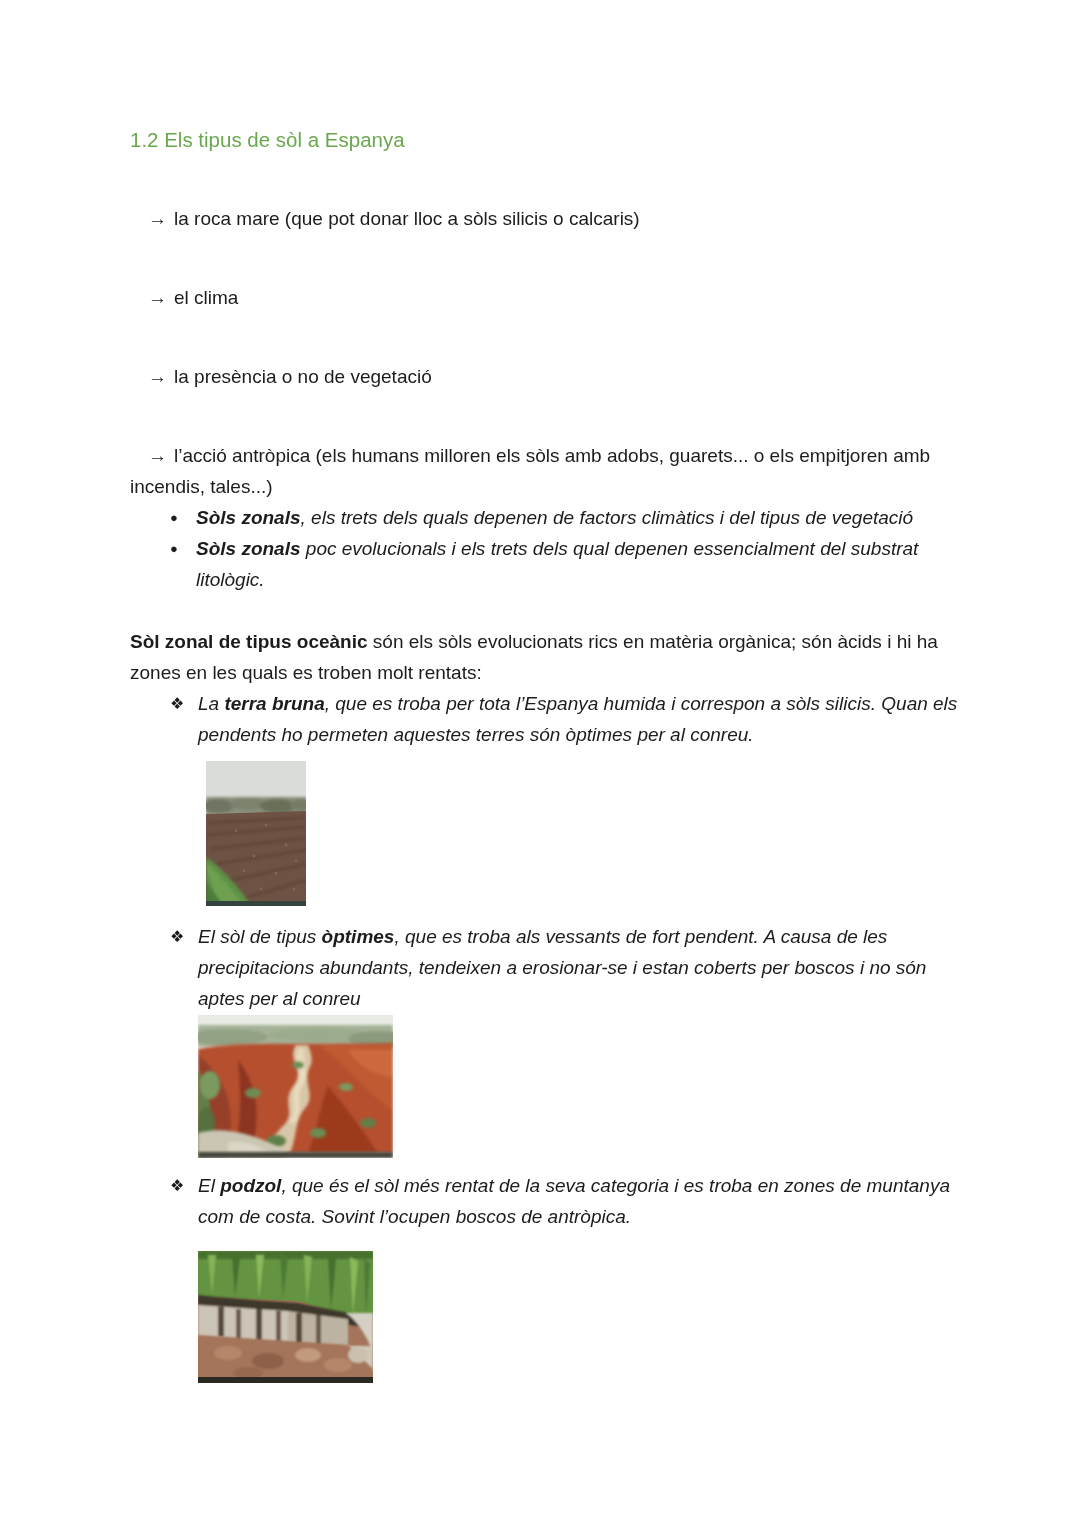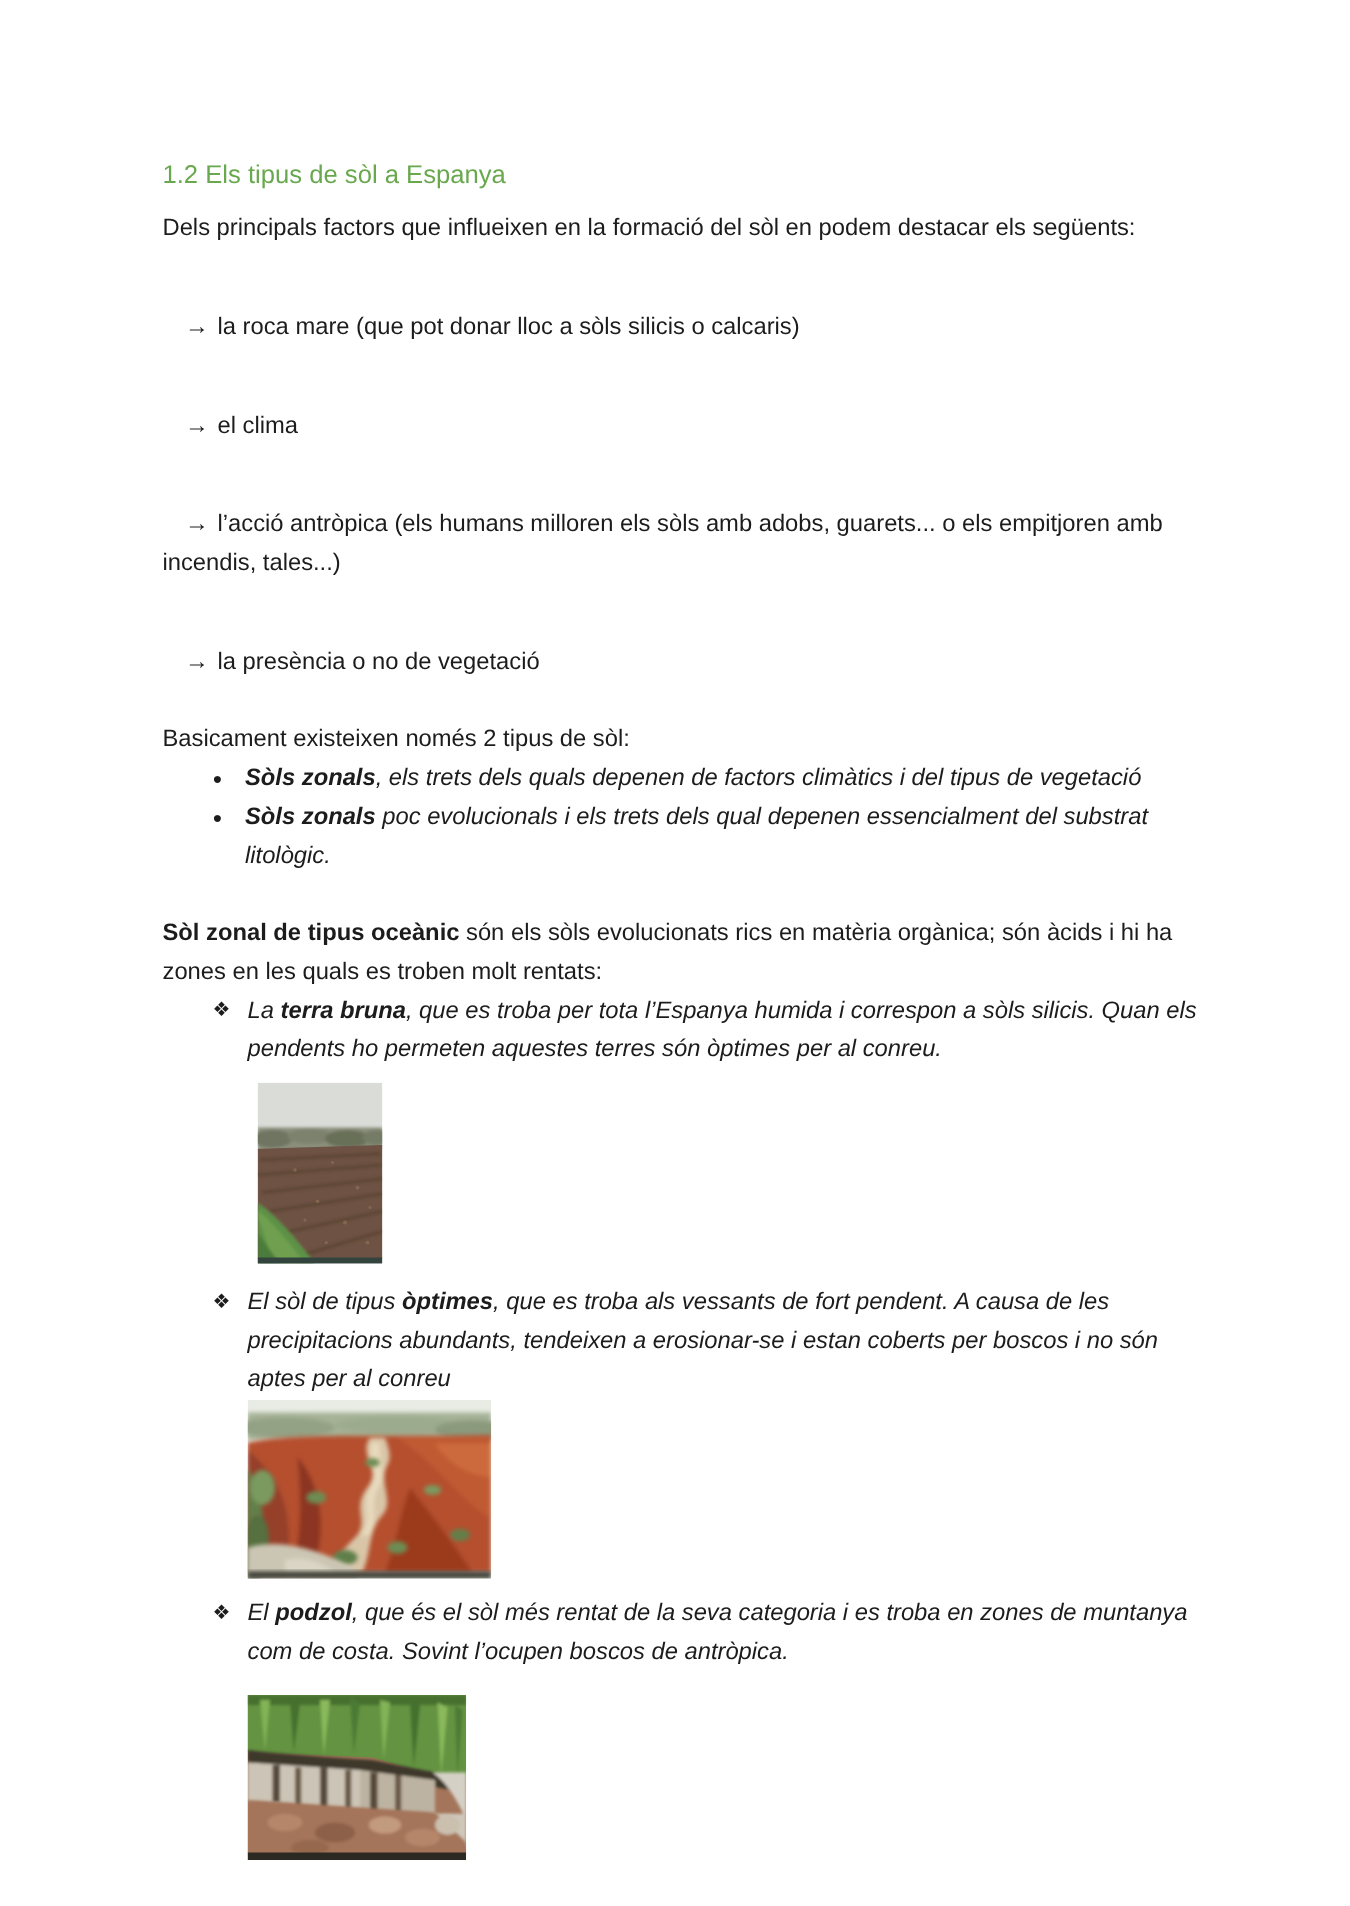--- a/index.html
+++ b/index.html
@@ -40,30 +40,28 @@
   .photo-2 { width: 195px; height: 143px; margin: 1px 0 12px 0; }
   .photo-3 { width: 175px; height: 132px; margin: 19px 0 0 0; }
 </style>
 </head>
 <body>
 
 <div class="page">
 
   <h3 class="heading">1.2 Els tipus de sòl a Espanya</h3>
 
-  <p class="intro">Dels principals factors que influeixen en la formació del sòl en podem destacar els següents:</p>
 
   <div>
     <p class="arrow-line"><span class="mk">→</span><span>la roca mare (que pot donar lloc a sòls silicis o calcaris)</span></p>
     <p class="arrow-line"><span class="mk">→</span><span>el clima</span></p>
+    <p class="arrow-line"><span class="mk">→</span><span>la presència o no de vegetació</span></p>
     <p class="arrow-line"><span class="mk">→</span><span>l’acció antròpica (els humans milloren els sòls amb adobs, guarets... o els empitjoren amb incendis, tales...)</span></p>
-    <p class="arrow-line"><span class="mk">→</span><span>la presència o no de vegetació</span></p>
   </div>
 
-  <p class="gap-top">Basicament existeixen només 2 tipus de sòl:</p>
 
   <div>
     <div class="list-item dot-item">
       <span class="mk">●</span>
       <div class="content"><strong>Sòls zonals</strong><span>, els trets dels quals depenen de factors climàtics i del tipus de vegetació</span></div>
     </div>
     <div class="list-item dot-item">
       <span class="mk">●</span>
       <div class="content"><strong>Sòls zonals</strong><span> poc evolucionals i els trets dels qual depenen essencialment del substrat litològic.</span></div>
     </div>

